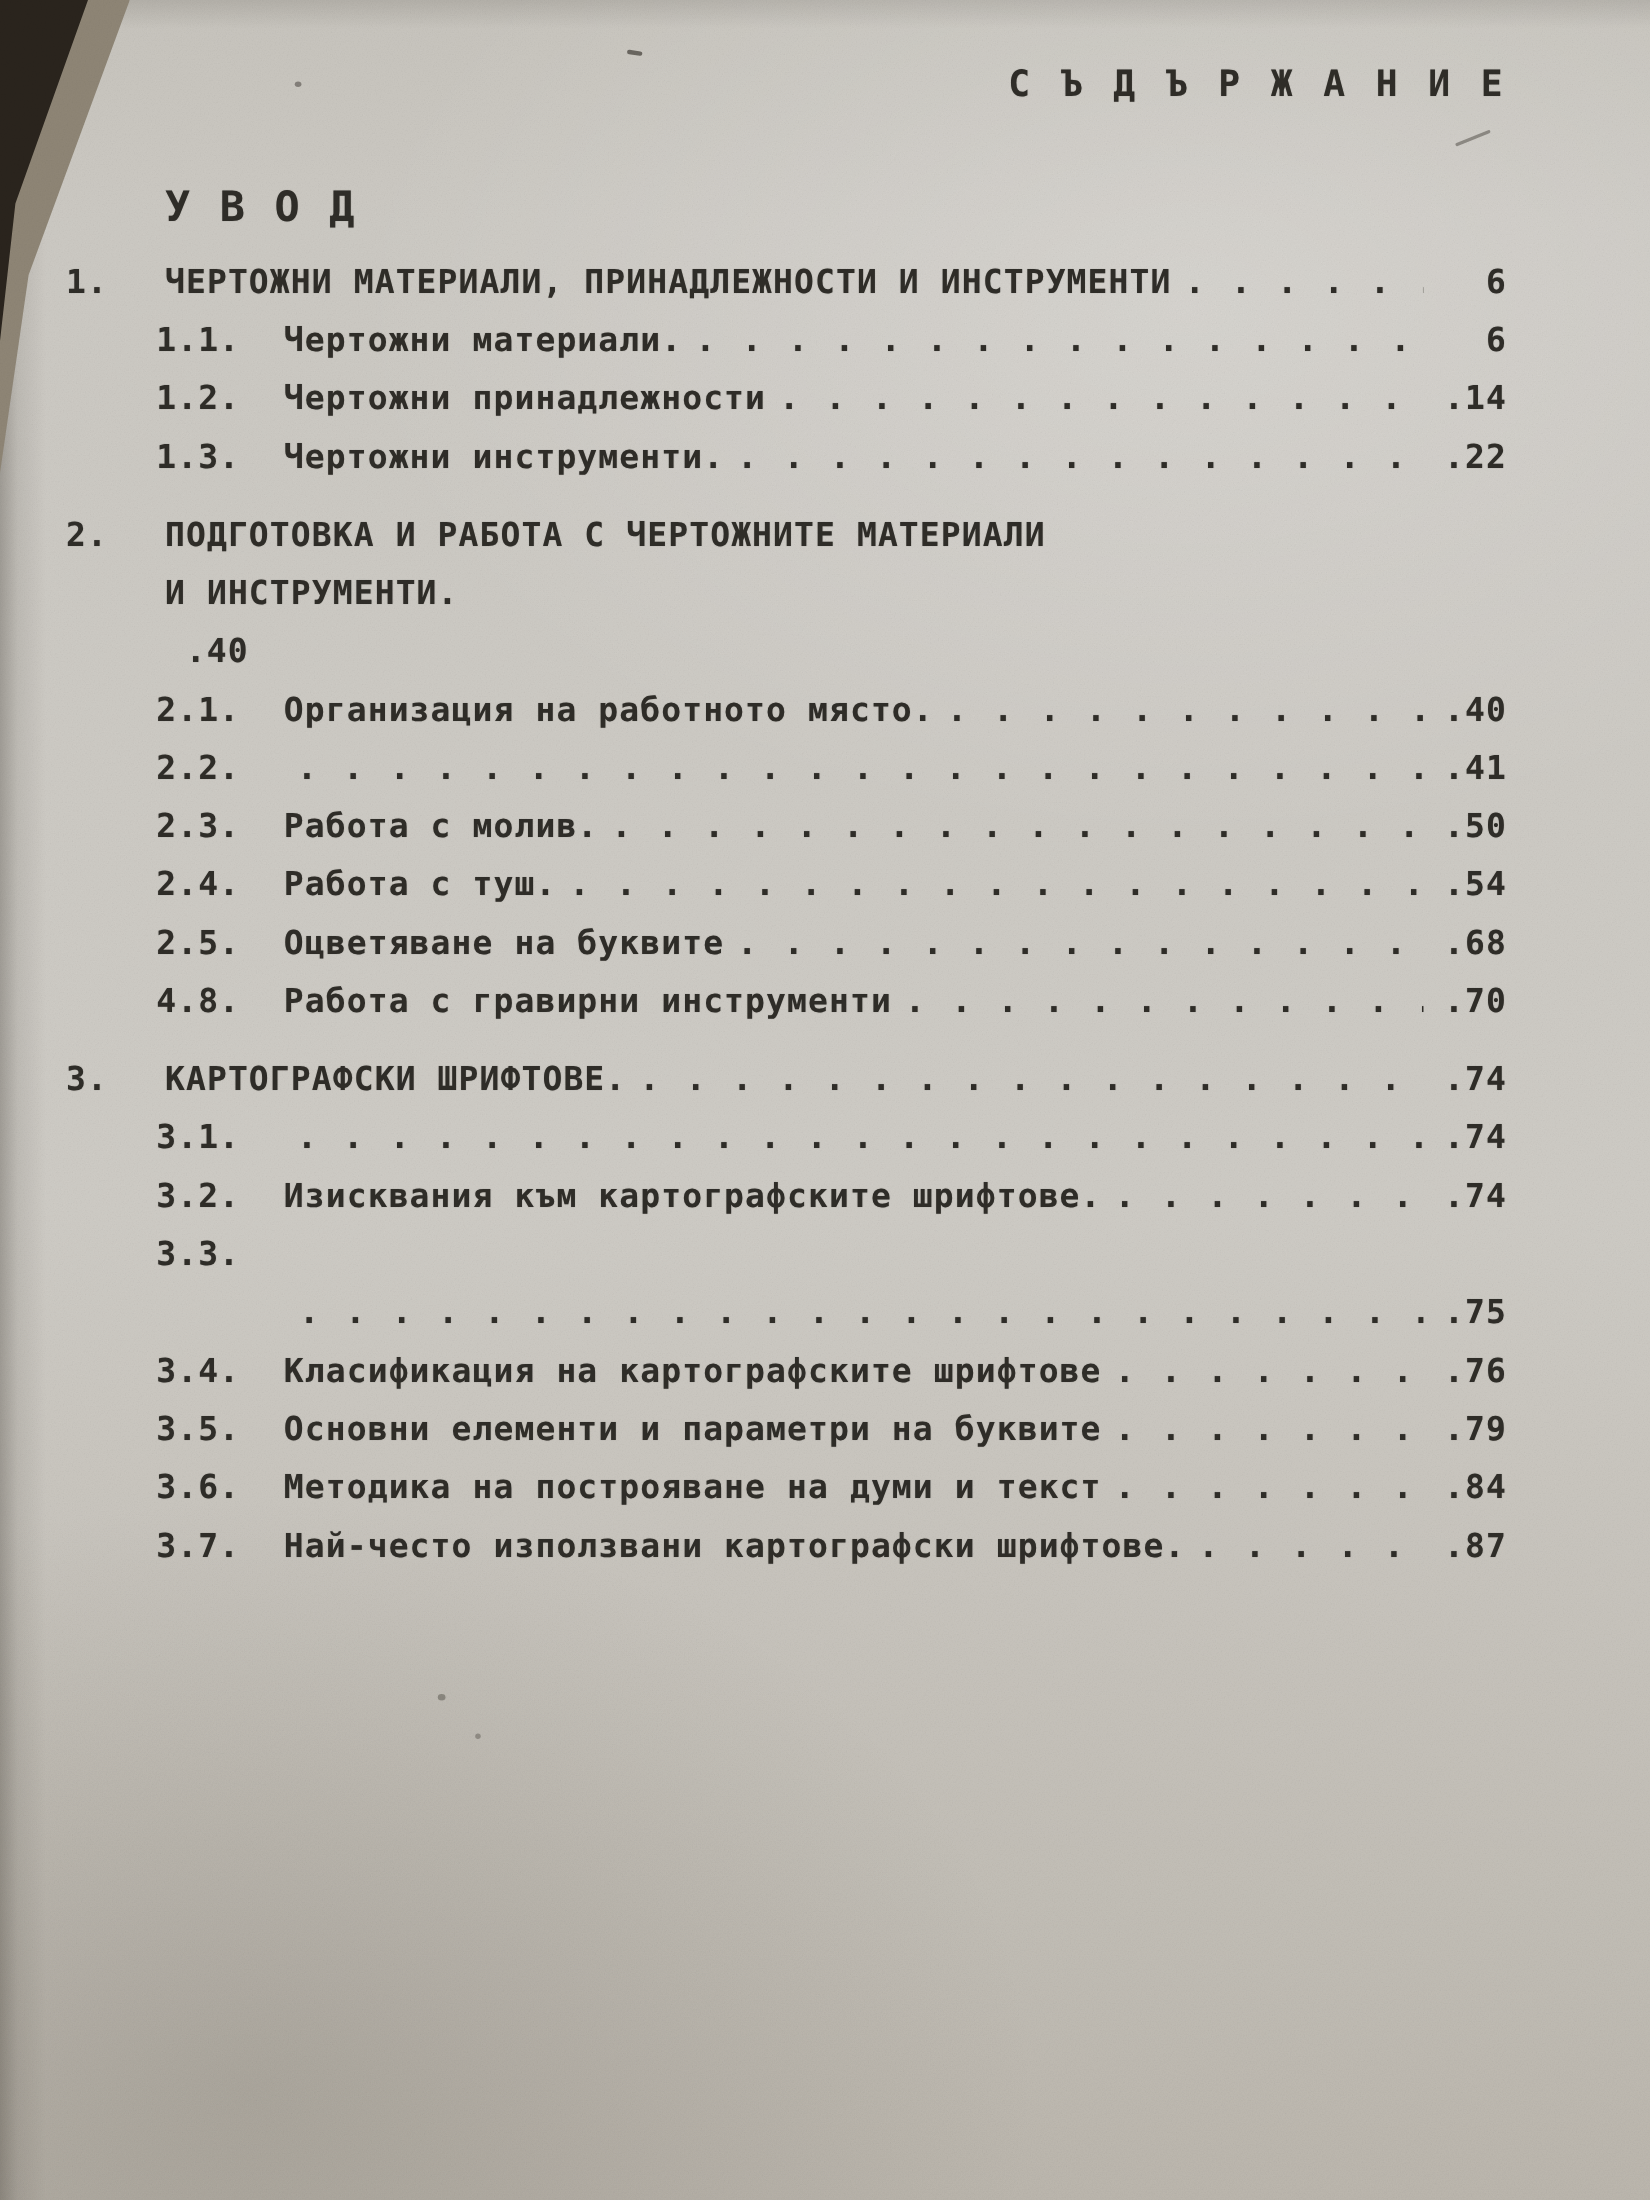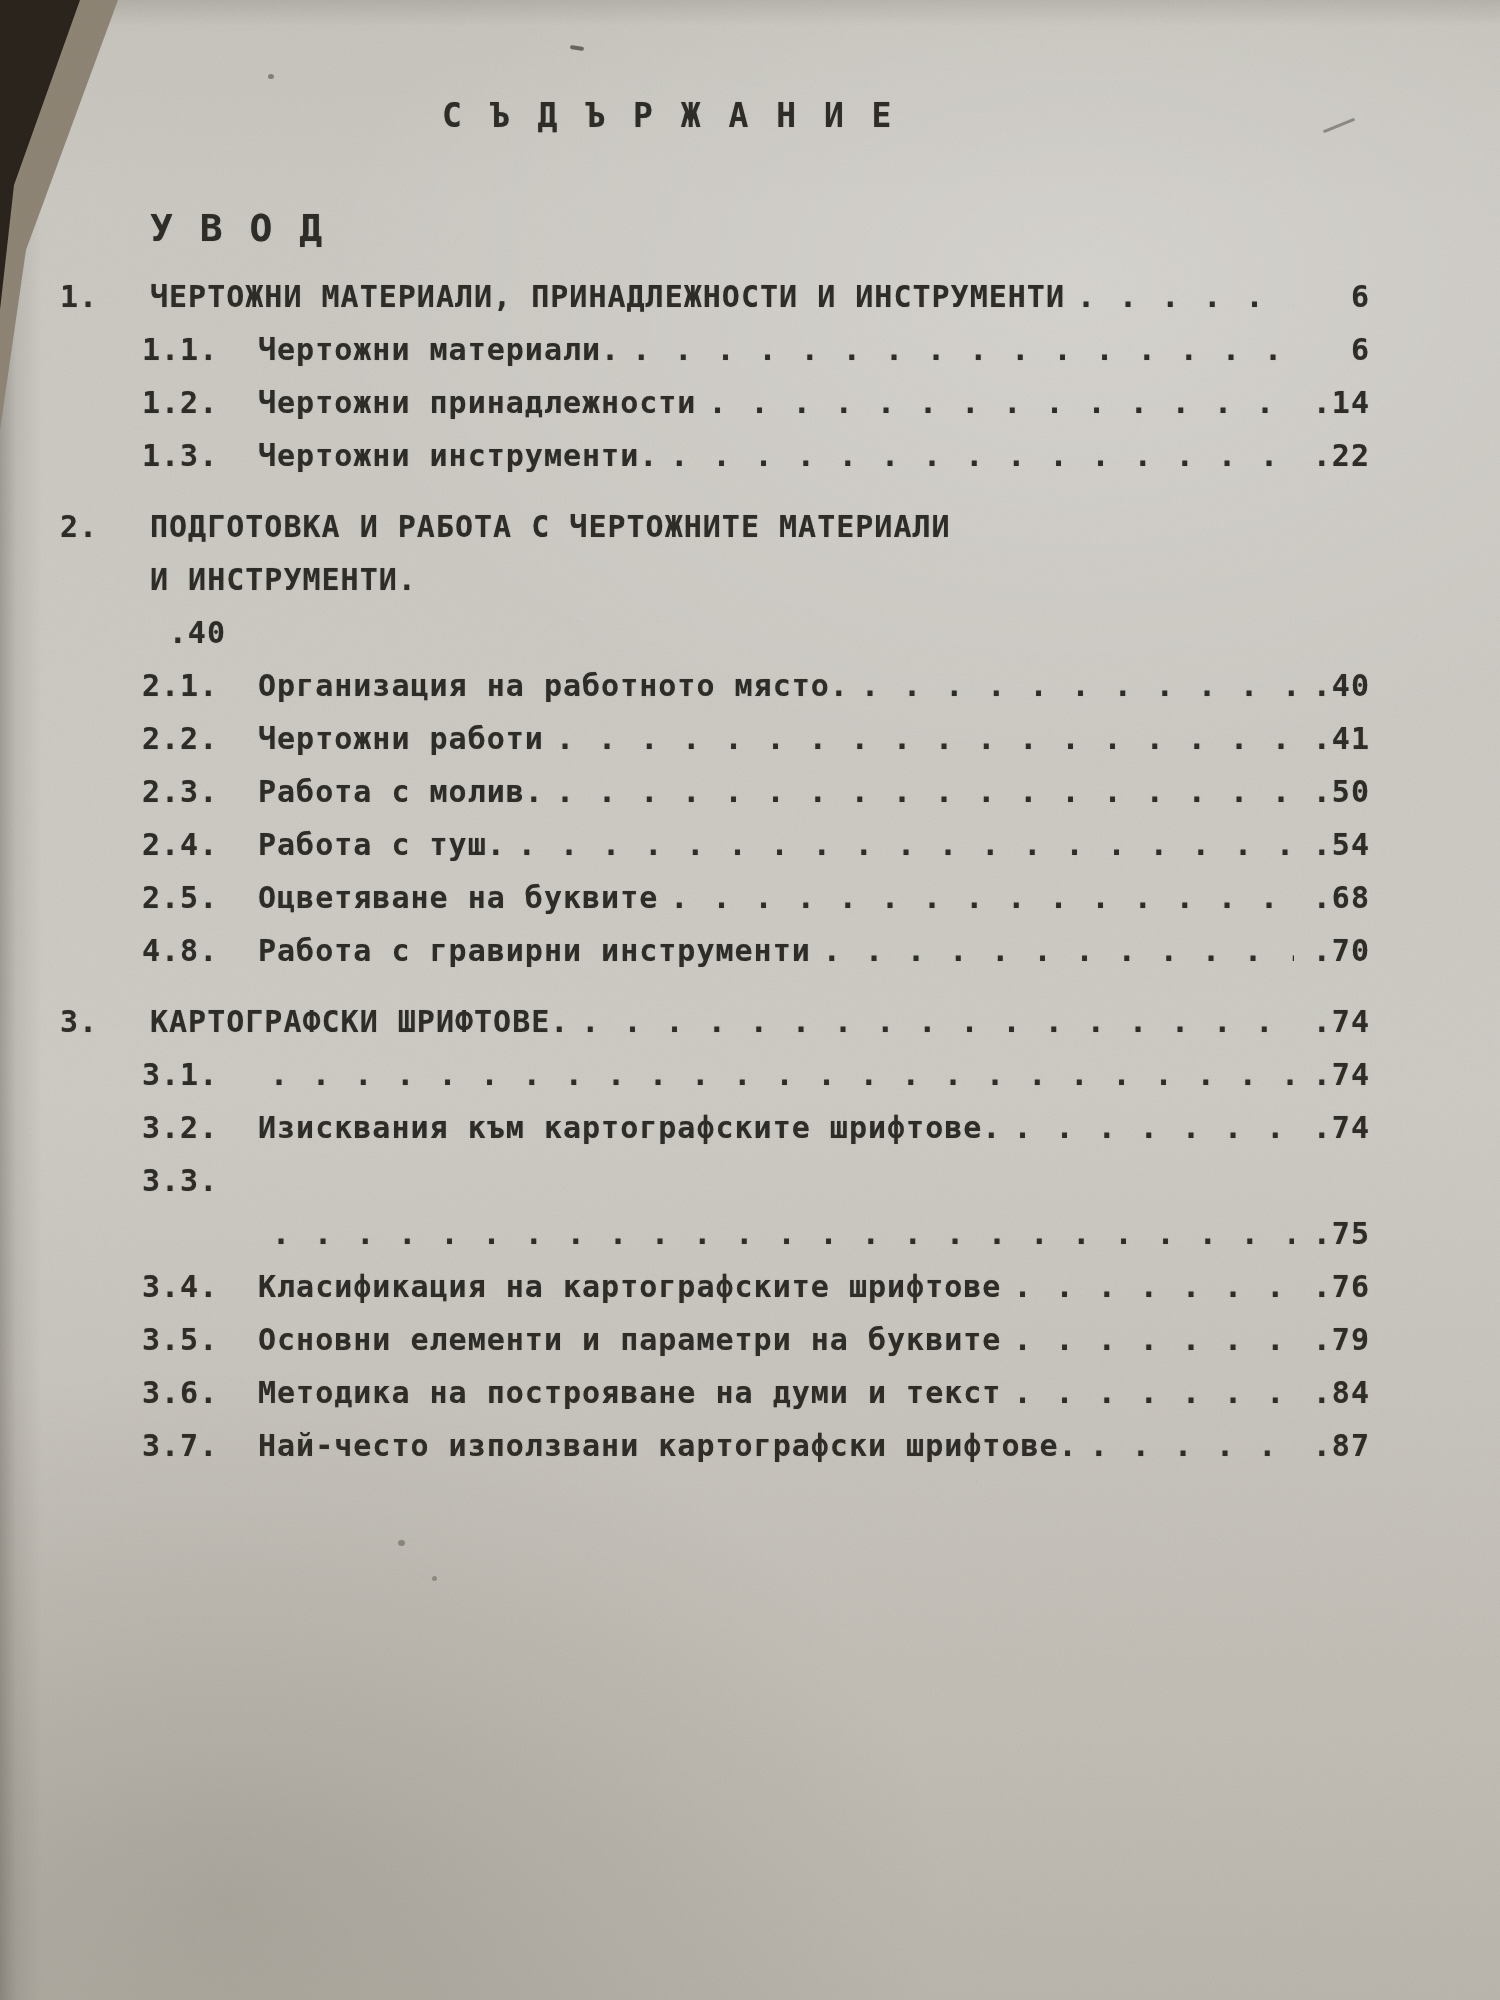--- a/index.html
+++ b/index.html
@@ -26,21 +26,21 @@
     position:absolute;left:0;top:0;width:120px;height:340px;
     background:#2a241d;
     clip-path:polygon(0 0, 80px 0, 14px 185px, 0 310px);
   }
   .noise{position:absolute;inset:0;width:100%;height:100%;opacity:.13;mix-blend-mode:multiply;pointer-events:none;}
   .content{
     position:absolute;left:60px;top:0;width:1310px;color:#2f2d28;
     text-shadow:0 0 1px rgba(47,45,40,0.35);
   }
   .doc-title{
-    margin:96px 0 0 382px;font-size:33px;font-weight:700;letter-spacing:4px;line-height:40px;white-space:nowrap;
+    margin:56px 0 0 382px;font-size:33px;font-weight:700;letter-spacing:4px;line-height:40px;white-space:nowrap;text-align:right;
   }
   .intro{
     margin:74px 0 0 90px;font-size:38px;font-weight:700;letter-spacing:2px;line-height:36px;
   }
   .toc-list{margin-top:24px;}
   .toc-row{
     display:flex;align-items:baseline;line-height:53px;font-size:30px;font-weight:700;letter-spacing:1px;white-space:nowrap;
   }
   .toc-row .num-col{flex:0 0 auto;}
   .toc-row .label-col{flex:0 1 auto;overflow:hidden;}
@@ -107,21 +107,20 @@
     <span class="page-col">.40</span>
   </div>
       <div class="toc-row sub">
     <span class="num-col">2.1.</span>
     <span class="label-col">Организация на работното място.</span>
     <span class="dots-col">. . . . . . . . . . . . . . . . . . . . . . . . . . . . . . . . . . . . . . . . . . . . . . . . . . . . . . . . . . . .</span>
     <span class="page-col">.40</span>
   </div>
       <div class="toc-row sub">
     <span class="num-col">2.2.</span>
-    <span class="label-col">Чертожни работи</span>
     <span class="dots-col">. . . . . . . . . . . . . . . . . . . . . . . . . . . . . . . . . . . . . . . . . . . . . . . . . . . . . . . . . . . .</span>
     <span class="page-col">.41</span>
   </div>
       <div class="toc-row sub">
     <span class="num-col">2.3.</span>
     <span class="label-col">Работа с молив.</span>
     <span class="dots-col">. . . . . . . . . . . . . . . . . . . . . . . . . . . . . . . . . . . . . . . . . . . . . . . . . . . . . . . . . . . .</span>
     <span class="page-col">.50</span>
   </div>
       <div class="toc-row sub">

